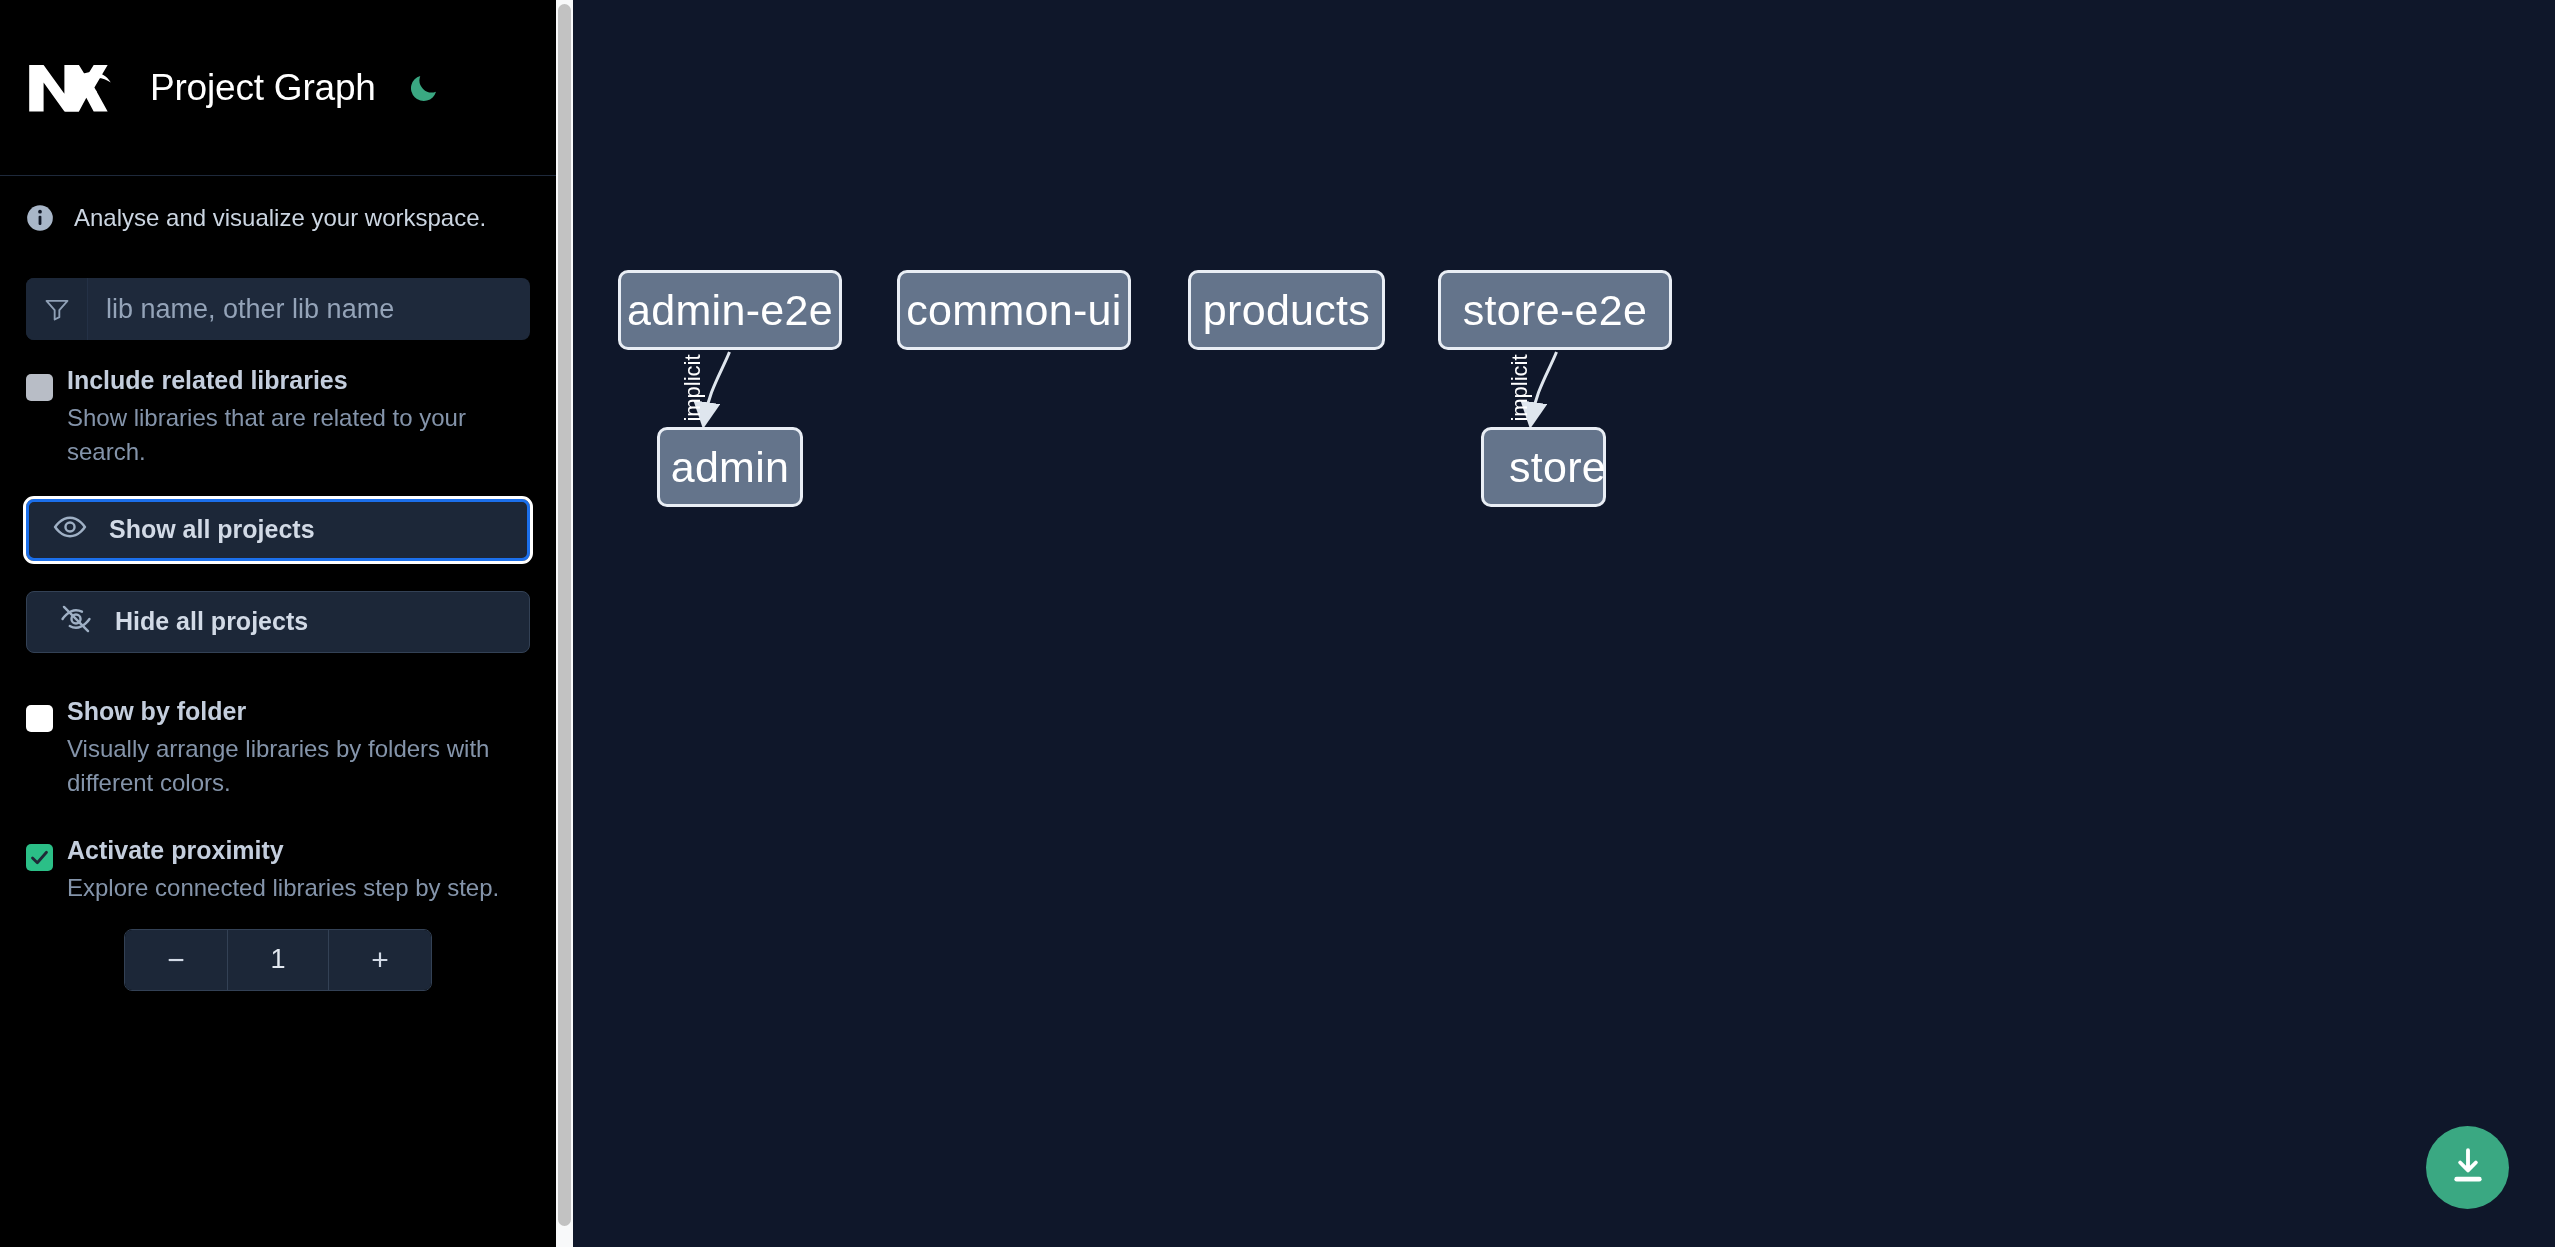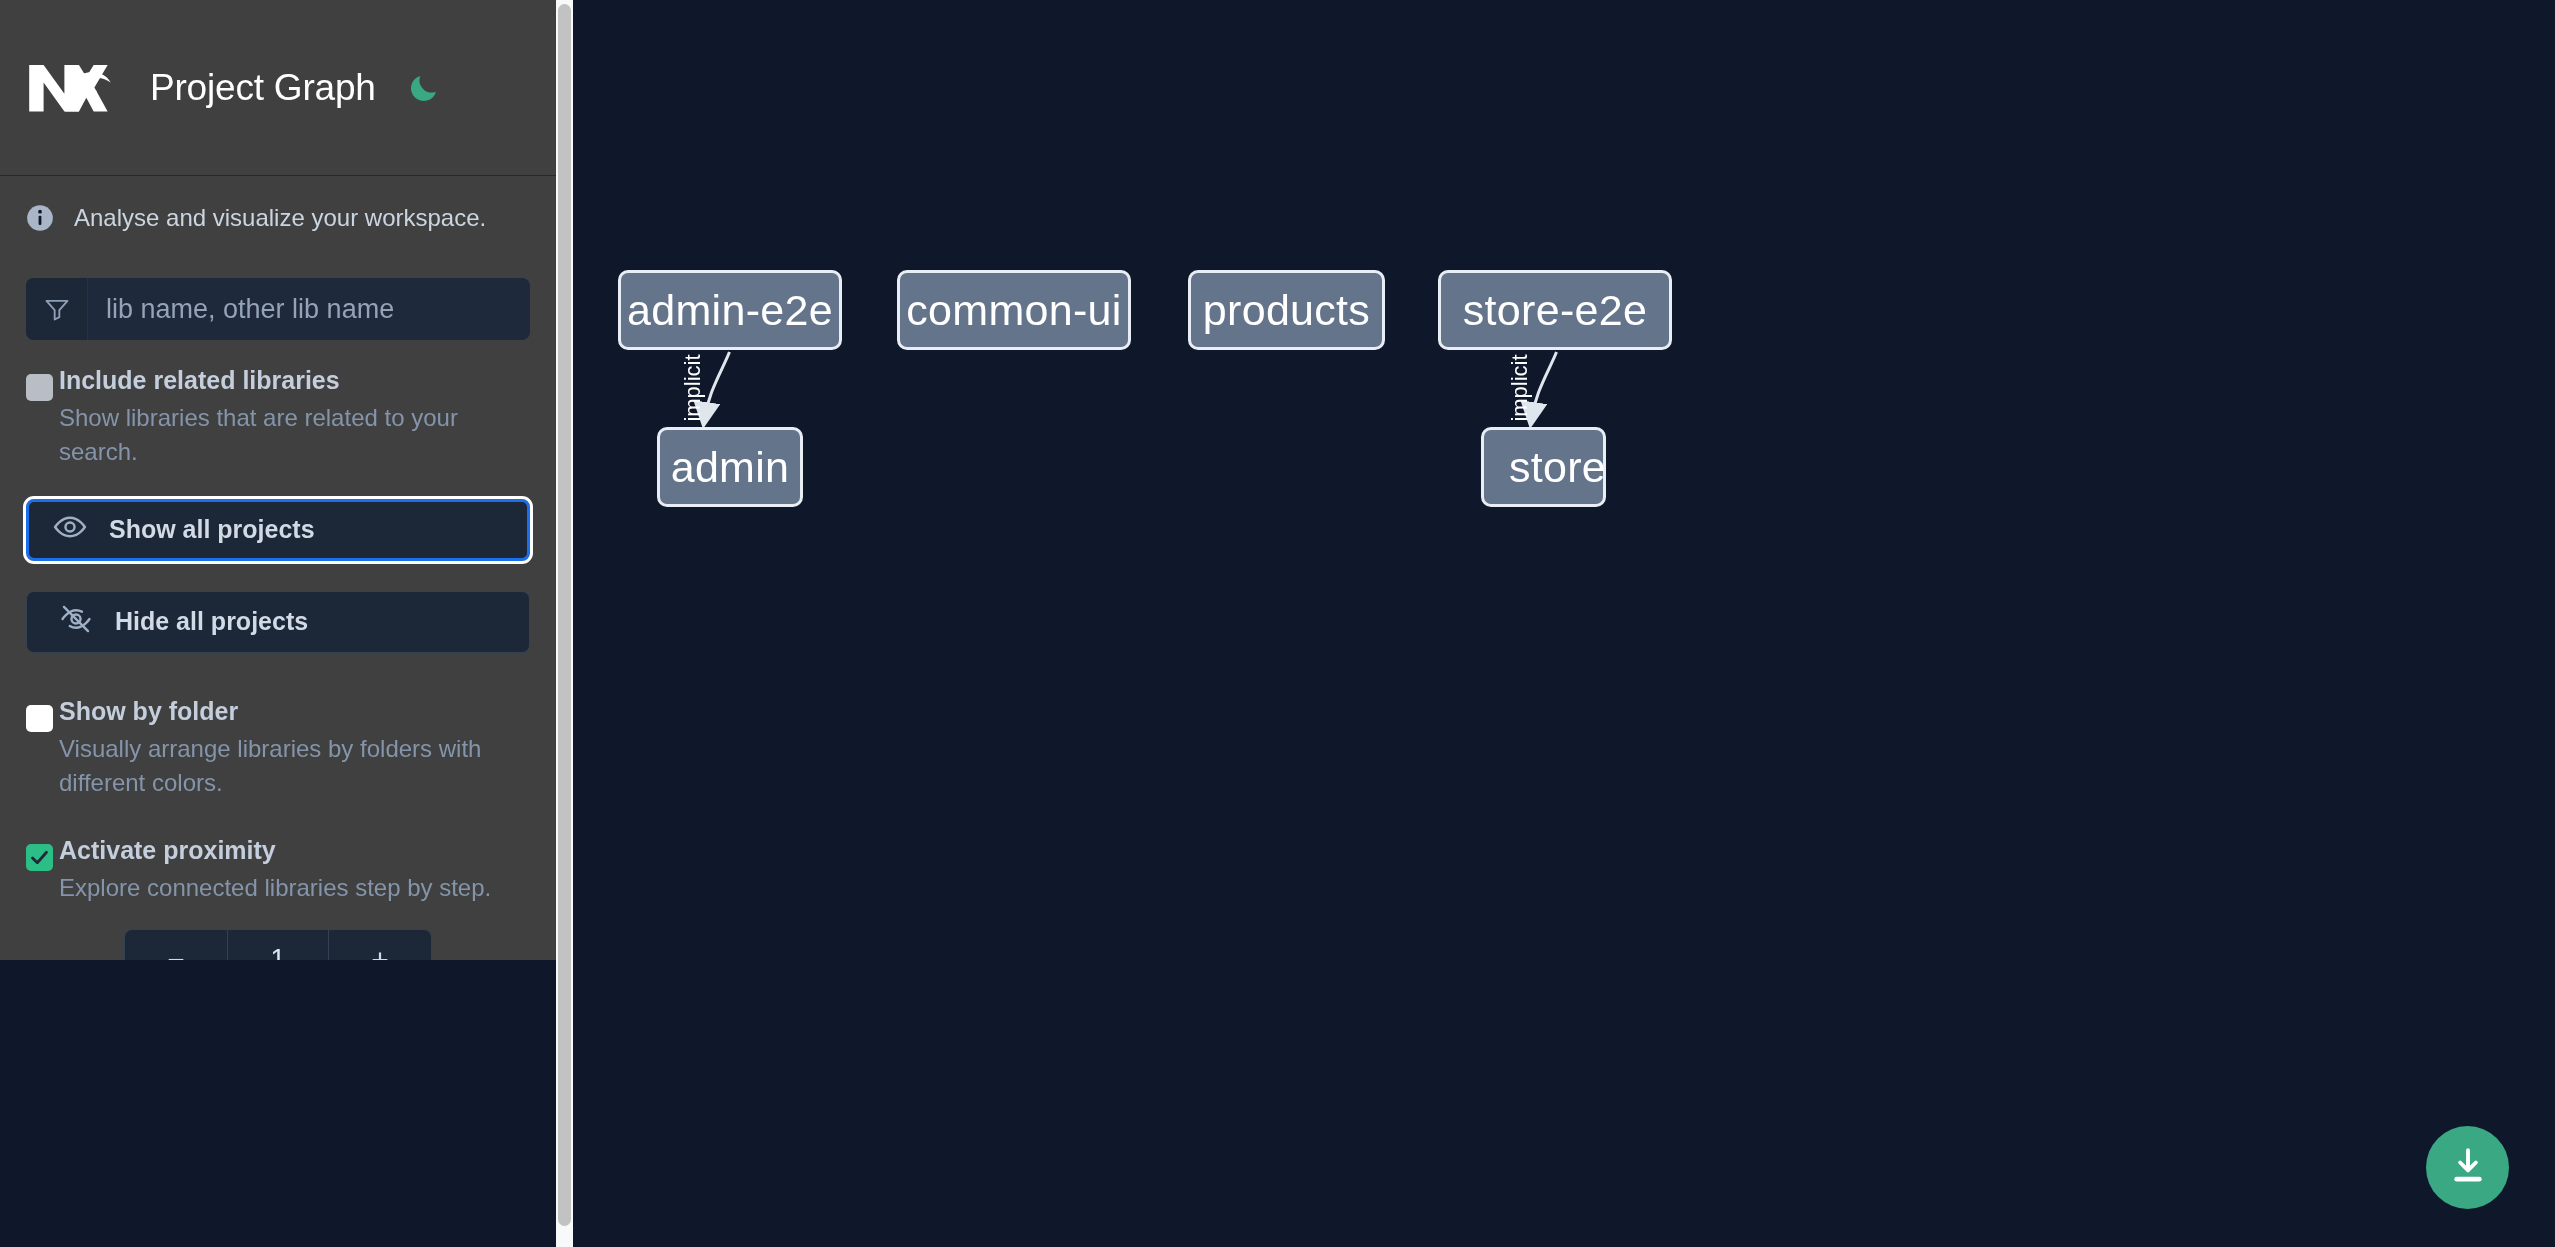--- a/index.html
+++ b/index.html
@@ -7,22 +7,22 @@
     width: 2555px; height: 1247px;
     background: #0f172a;
     font-family: "Liberation Sans", sans-serif;
     overflow: hidden;
   }
   #app { position: relative; width: 2555px; height: 1247px; display: flex; }
 
   
   .sidebar {
     position: relative;
-    width: 556px; height: 960px;
-    background: #404040;
+    width: 556px; height: 1247px;
+    background: #000000;
     flex: 0 0 556px;
     overflow: hidden;
   }
   .sidebar-header {
     height: 176px;
     display: flex; align-items: center;
     padding-left: 26px;
     border-bottom: 1px solid #1e293b;
   }
   .nx-logo { width: 96px; height: 62px; flex: 0 0 96px; }
@@ -64,21 +64,21 @@
     height: 62px;
     background: transparent;
     border: 0; outline: none;
     color: #cbd5e1;
     font-size: 27px;
     font-family: "Liberation Sans", sans-serif;
     padding-left: 18px;
   }
   .filter-input::placeholder { color: #94a3b8; opacity: 1; }
 
-  .check-block { padding: 26px 26px 0 26px; display: flex; gap: 6px; }
+  .check-block { padding: 26px 26px 0 26px; display: flex; gap: 14px; }
   .cb {
     width: 27px; height: 27px; flex: 0 0 27px;
     margin-top: 8px;
     border-radius: 5px;
     cursor: pointer;
     position: relative;
   }
   .cb.disabled { background: #b8bdc6; }
   .cb.unchecked { background: #ffffff; }
   .cb.checked { background: #2bbf87; display: flex; align-items: center; justify-content: center; }

